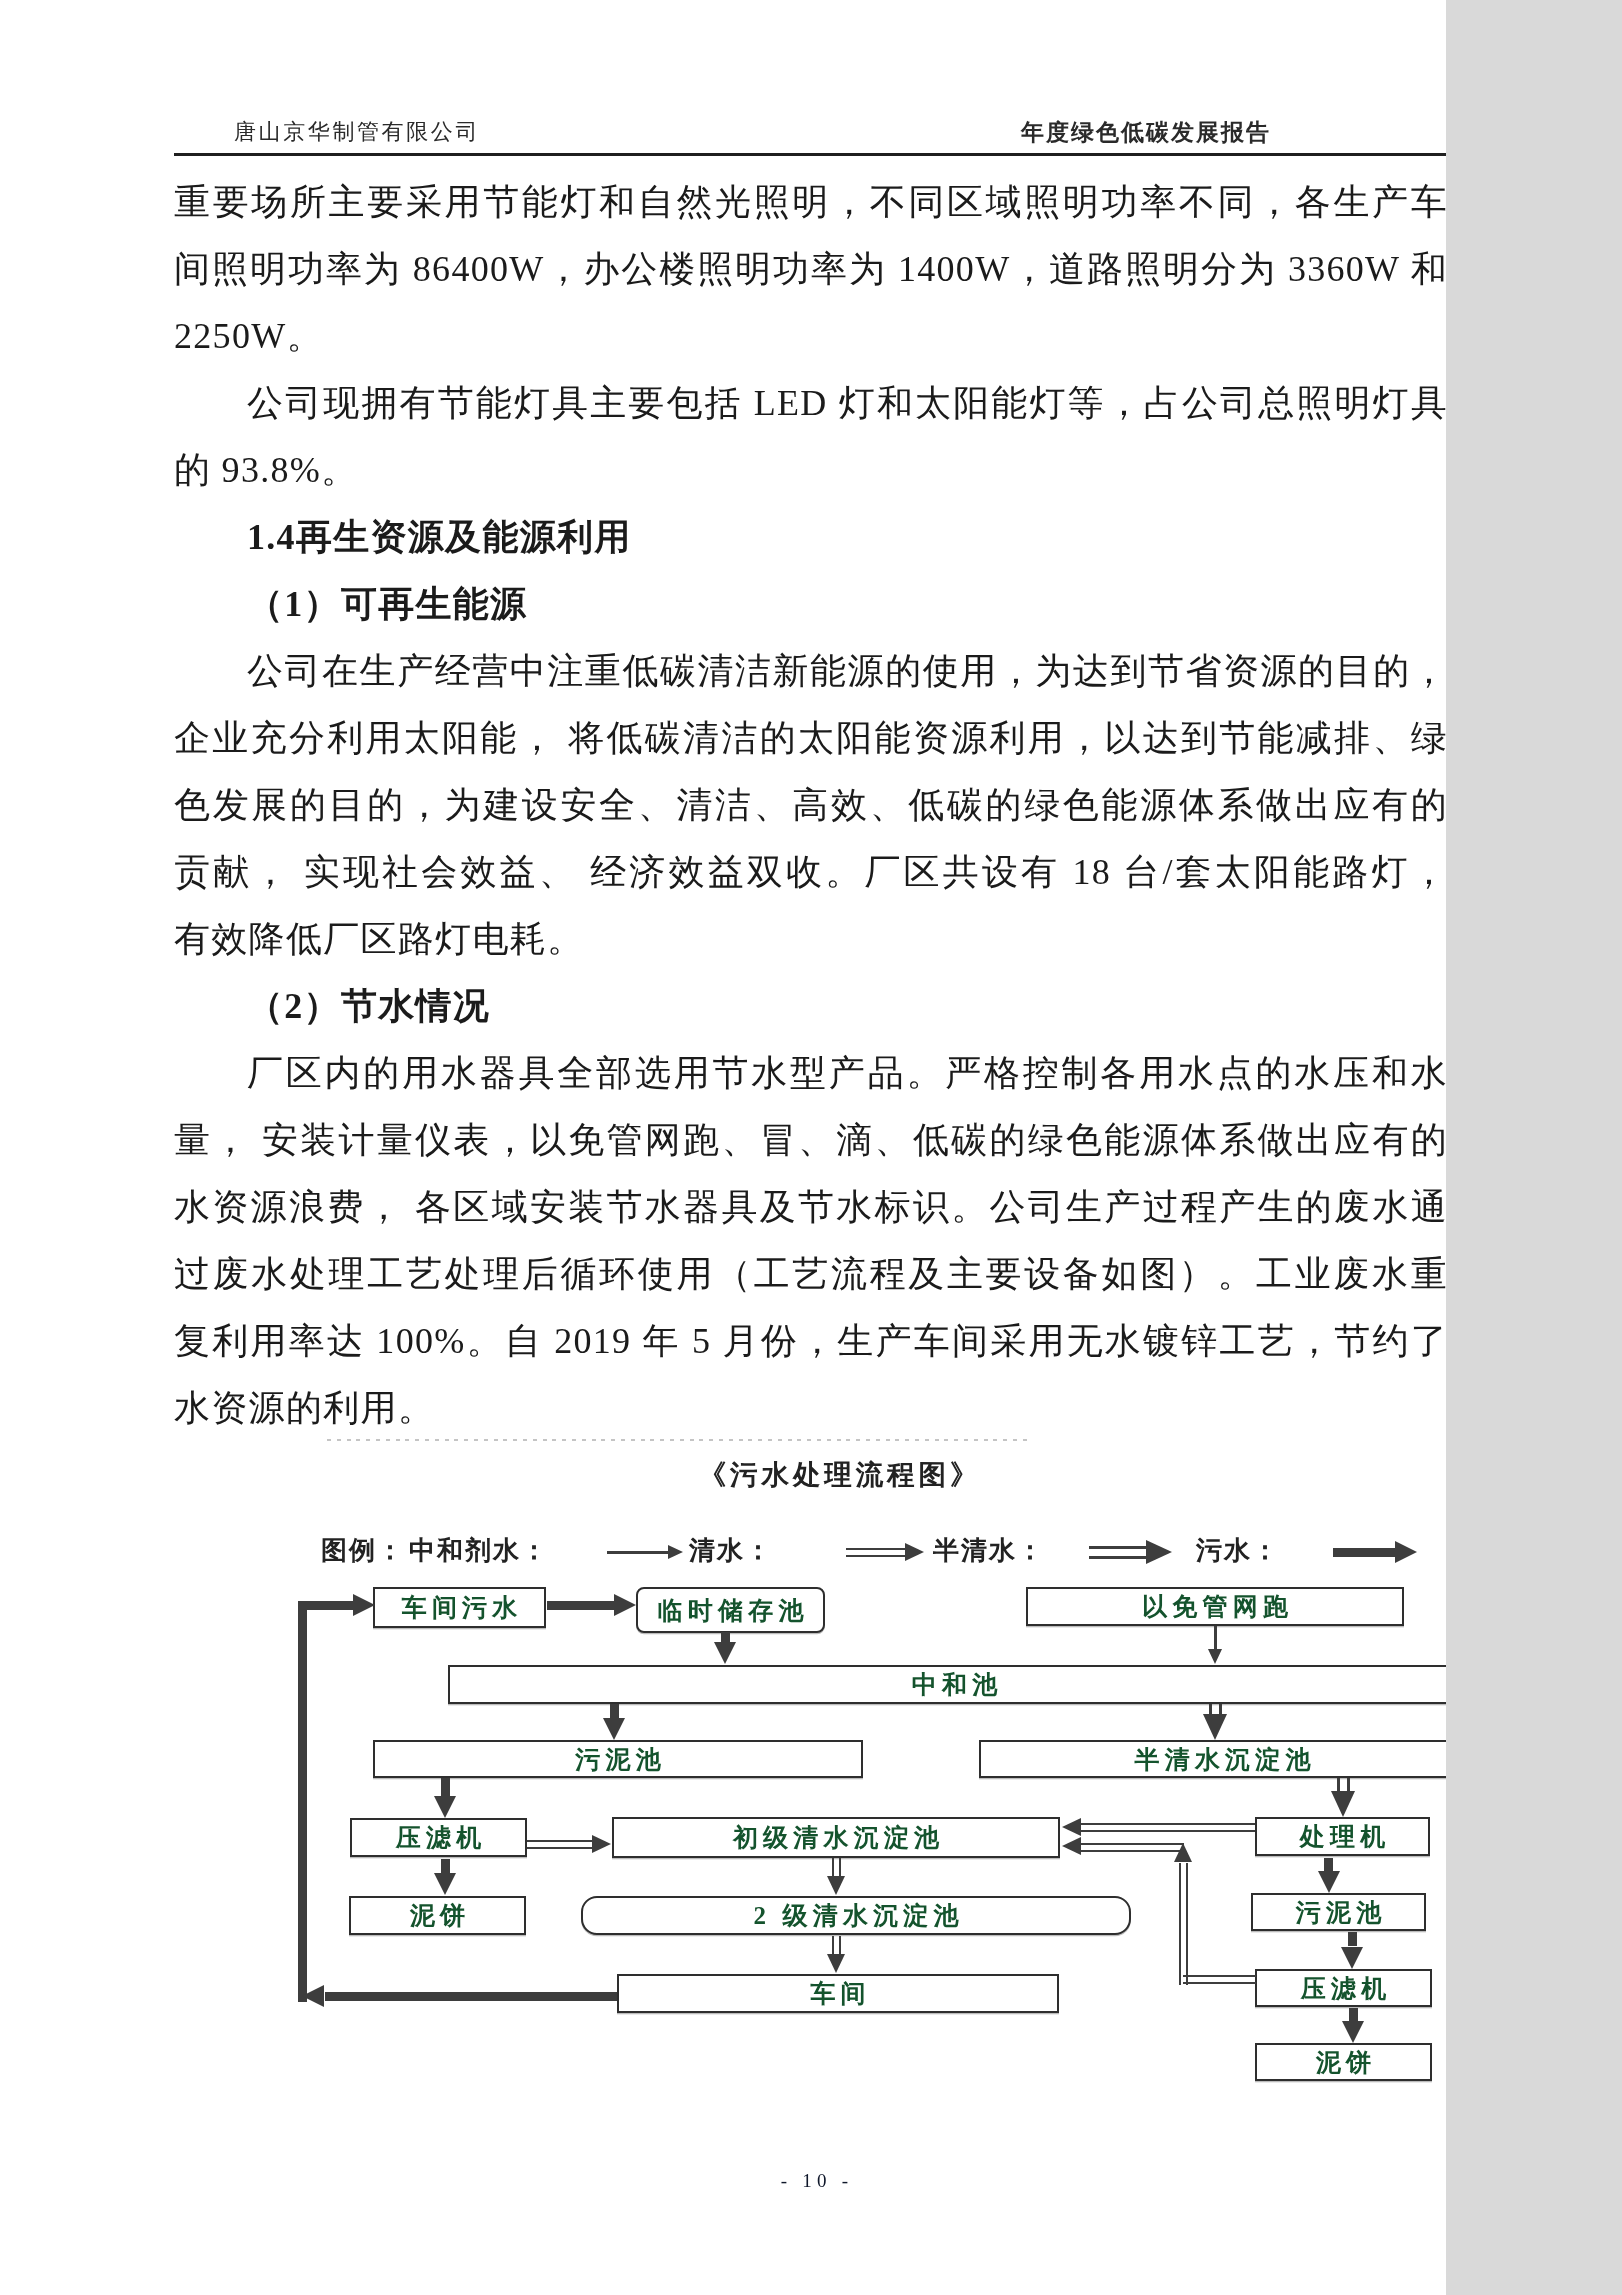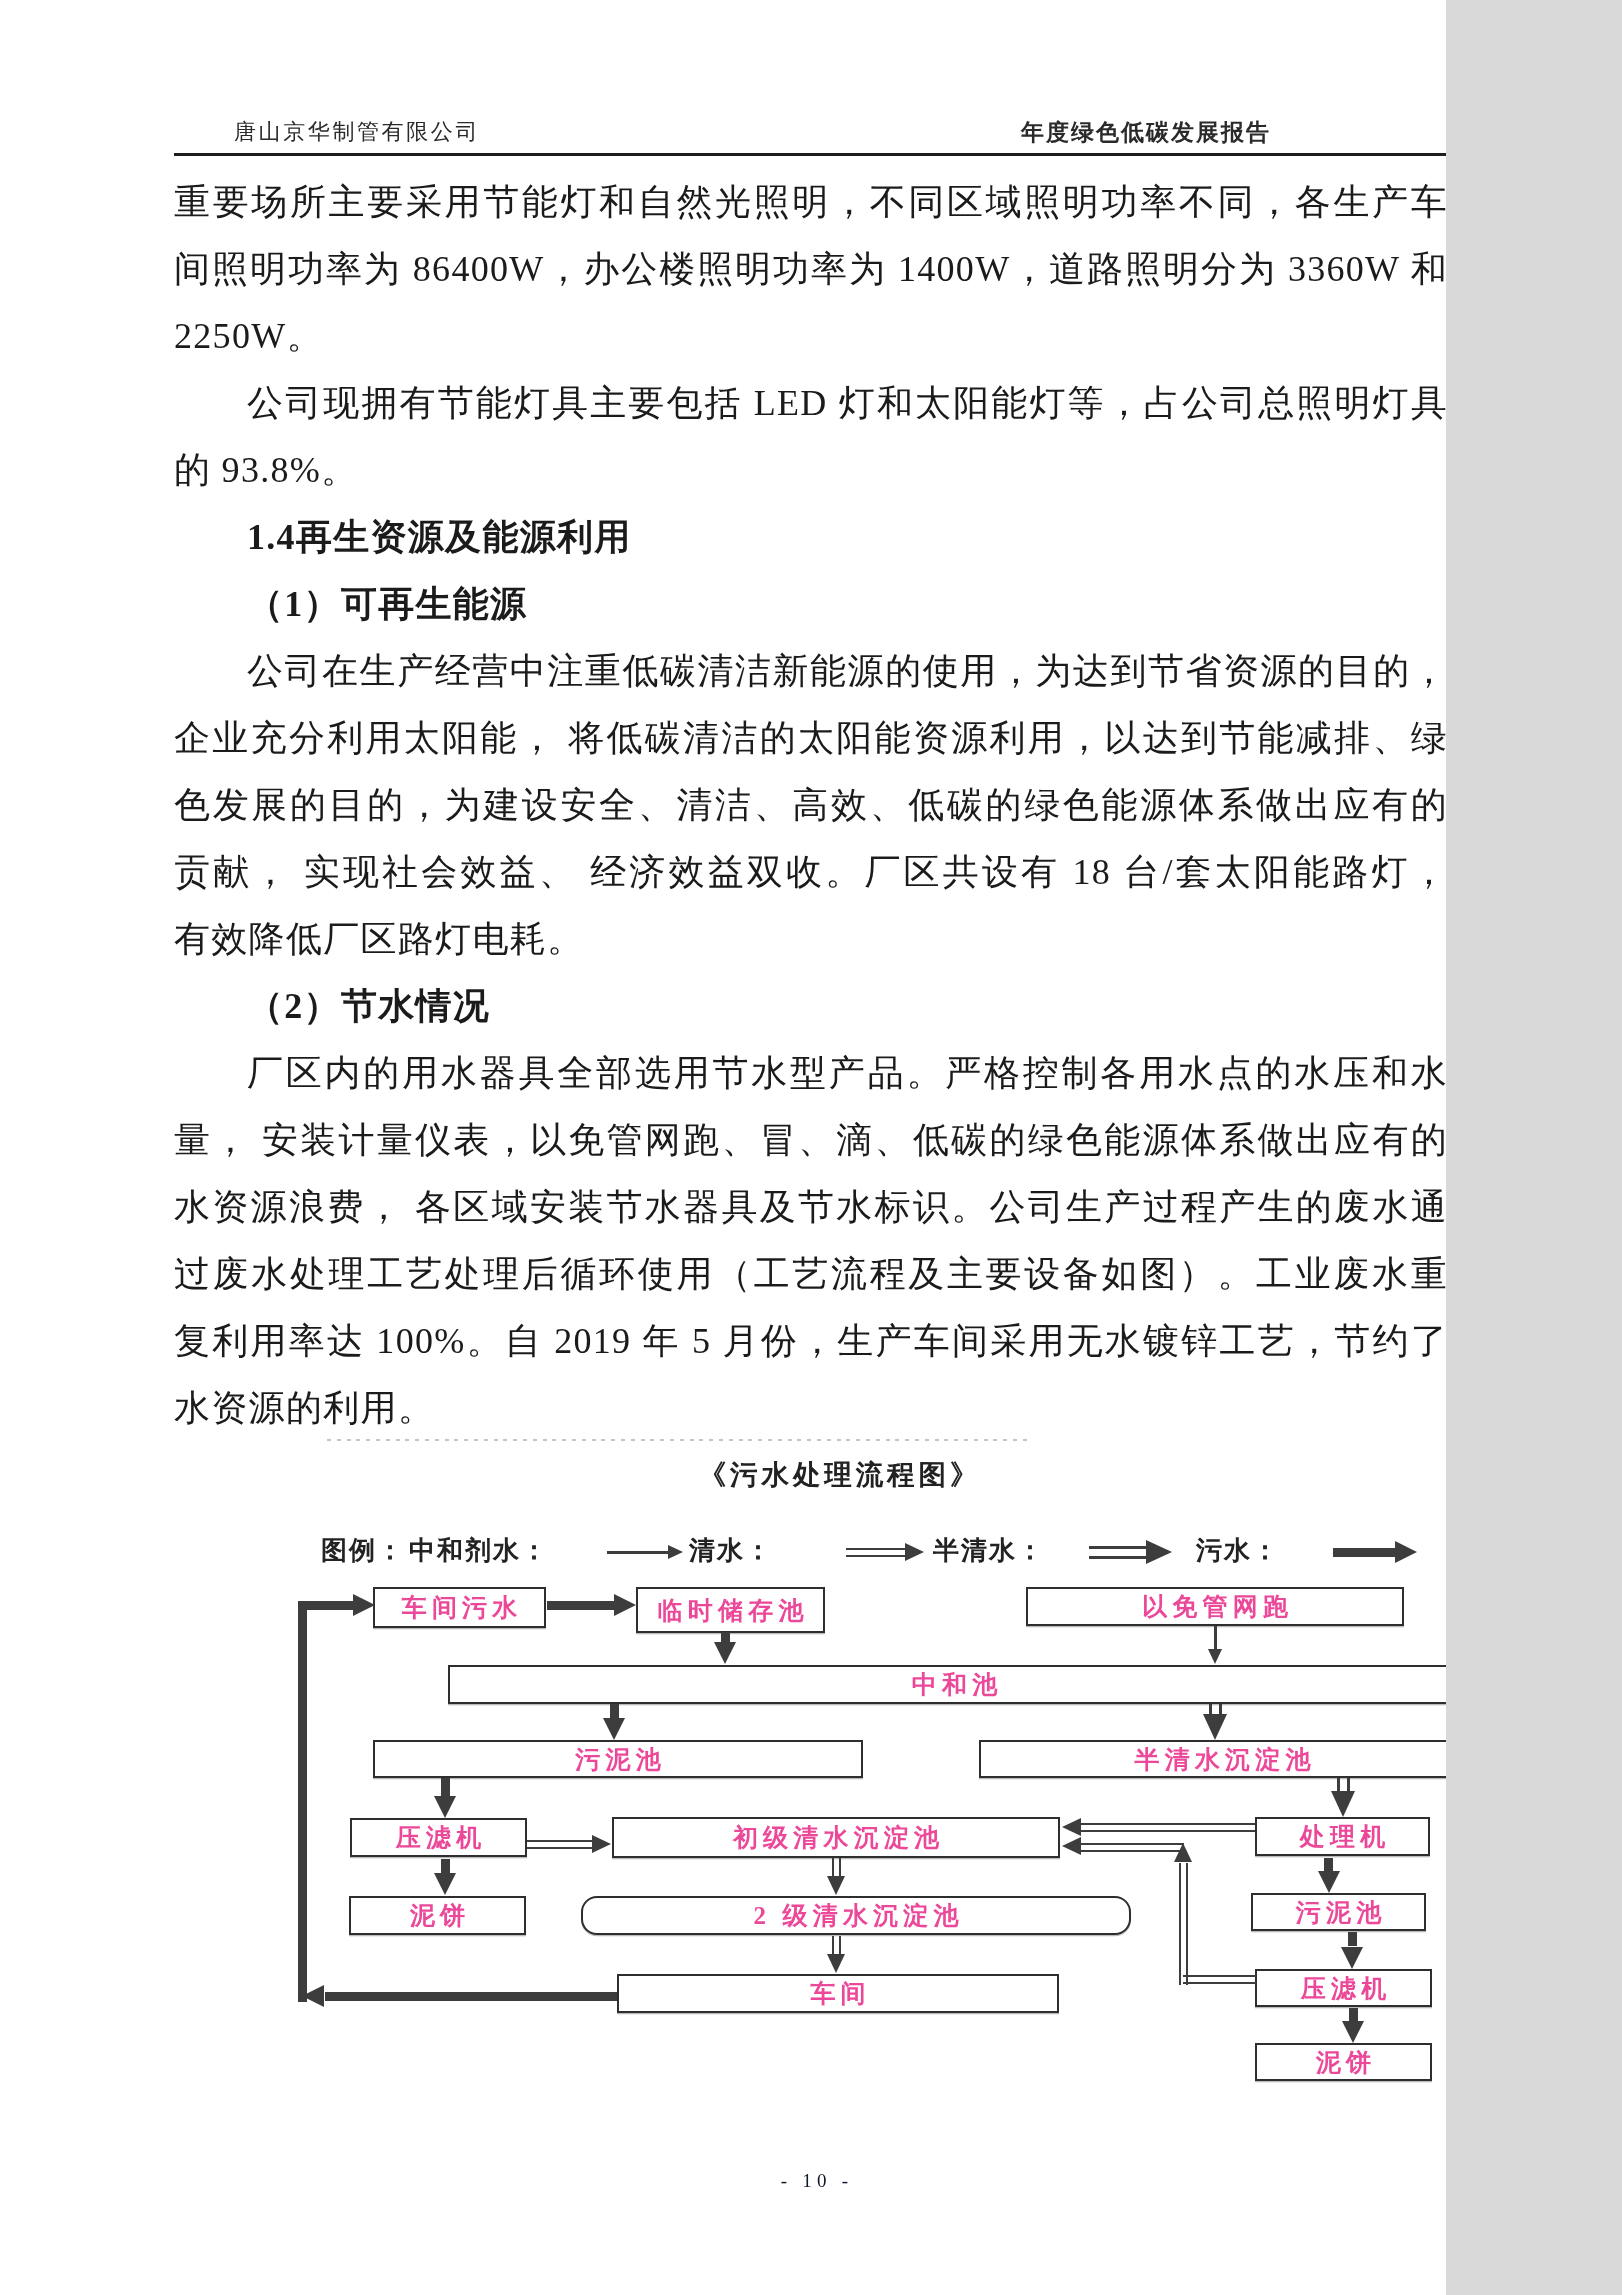--- a/index.html
+++ b/index.html
@@ -20,21 +20,21 @@
 
   
   .ghost{position:absolute;left:327px;top:1439px;width:700px;height:2px;opacity:.5;
          background:repeating-linear-gradient(90deg,#8a8a8a 0 3.9px,transparent 3.9px 9.8px);}
   .fig-title{position:absolute;left:840px;top:1457px;transform:translateX(-50%);
              font-size:27.5px;font-weight:bold;letter-spacing:3.9px;color:#222;}
   .flow{position:absolute;left:0;top:0;width:1623px;height:2295px;}
   .leg{position:absolute;top:1533px;font-size:26px;font-weight:bold;letter-spacing:2px;color:#222;white-space:nowrap;}
   .node{position:absolute;border:2px solid #2e2e2e;background:#fff;box-sizing:border-box;
         display:flex;align-items:center;justify-content:center;
-        font-size:25px;font-weight:bold;letter-spacing:5.2px;text-indent:5.2px;color:#ec4899;white-space:nowrap;
+        font-size:25px;font-weight:bold;letter-spacing:5.2px;text-indent:5.2px;color:#14532d;white-space:nowrap;
         box-shadow:0 1.3px 0 rgba(60,60,60,.35);}
   .ar{position:absolute;}
   .sh-thin,.sh-solid-thick{background:#3d3d3d;}
   .sh-double{box-sizing:border-box;background:transparent;}
   .sh-double.h{border-top:2.6px solid #3d3d3d;border-bottom:2.6px solid #3d3d3d;}
   .sh-double.v{border-left:2.6px solid #3d3d3d;border-right:2.6px solid #3d3d3d;}
   .sh-double-thick{box-sizing:border-box;background:transparent;}
   .sh-double-thick.h{border-top:3.9px solid #3d3d3d;border-bottom:3.9px solid #3d3d3d;}
   .sh-double-thick.v{border-left:3.9px solid #3d3d3d;border-right:3.9px solid #3d3d3d;}
 
@@ -71,21 +71,21 @@
       <div class="bline j">复利用率达 100%。自 2019 年 5 月份，生产车间采用无水镀锌工艺，节约了</div>
       <div class="bline">水资源的利用。</div>
     </main>
 
   <div class="ghost"></div>
   <div class="fig-title">《污水处理流程图》</div>
 
   <div class="flow">
     <span class="leg" style="left:321px">图例：</span>
   <div class="node" style="left: 373px; top: 1587px; width: 173px; height: 41px;">车间污水</div>
-      <div class="node" style="left: 636px; top: 1587px; width: 189px; height: 46px;">临时储存池</div>
+      <div class="node" style="left: 636px; top: 1587px; width: 189px; height: 46px; border-radius: 8px;">临时储存池</div>
       <div class="node" style="left: 1026px; top: 1587px; width: 378px; height: 39px;">以免管网跑</div>
       <div class="node" style="left: 448px; top: 1665px; width: 1013px; height: 39px;">中和池</div>
       <div class="node" style="left: 373px; top: 1740px; width: 490px; height: 38px;">污泥池</div>
       <div class="node" style="left: 979px; top: 1740px; width: 487px; height: 38px;">半清水沉淀池</div>
       <div class="node" style="left: 350px; top: 1818px; width: 177px; height: 39px;">压滤机</div>
       <div class="node" style="left: 612px; top: 1817px; width: 448px; height: 41px;">初级清水沉淀池</div>
       <div class="node" style="left: 1255px; top: 1817px; width: 175px; height: 39px;">处理机</div>
       <div class="node" style="left: 349px; top: 1896px; width: 177px; height: 39px;">泥饼</div>
       <div class="node" style="left: 581px; top: 1896px; width: 550px; height: 39px; border-radius: 16px;">2 级清水沉淀池</div>
       <div class="node" style="left: 1251px; top: 1893px; width: 175px; height: 38px;">污泥池</div>

